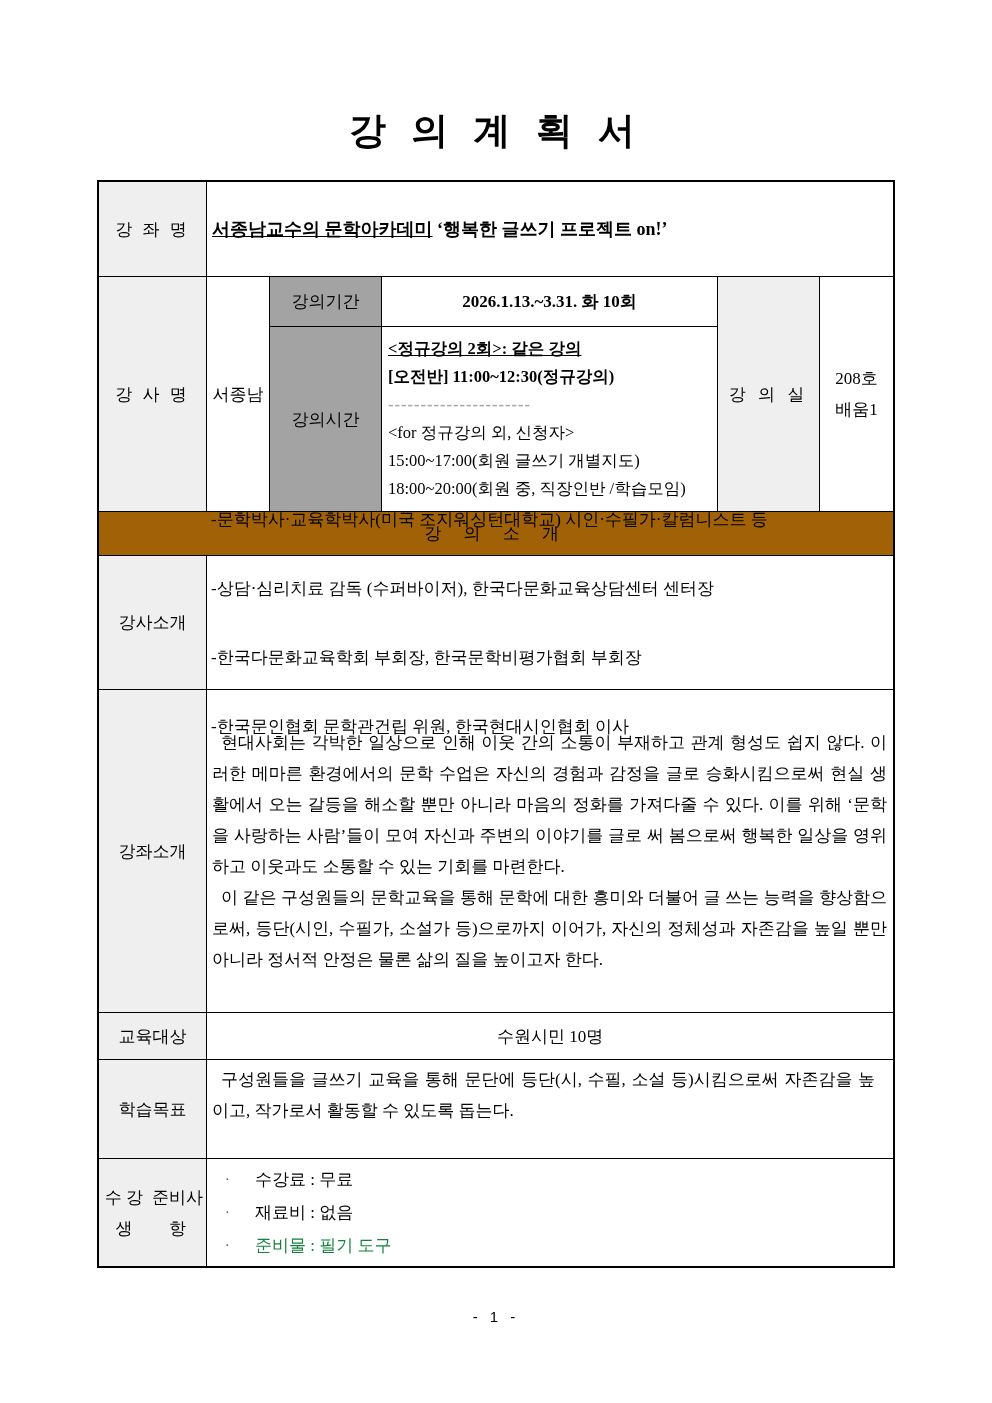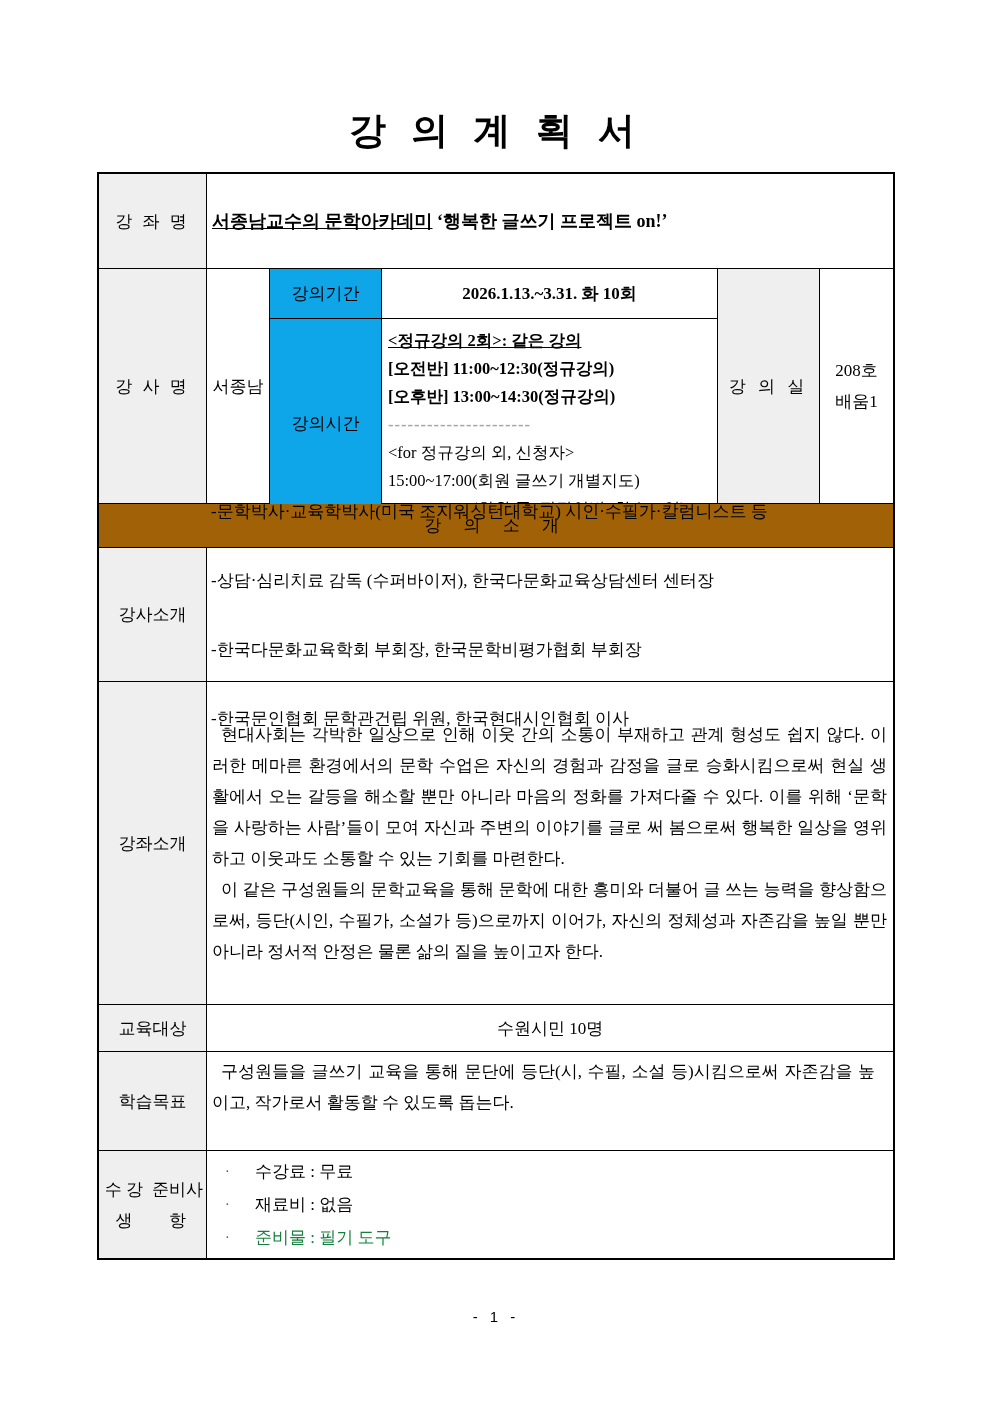--- a/index.html
+++ b/index.html
@@ -7,21 +7,21 @@
   .page {
     position:relative; width:992px; height:1403px; background:#ffffff;
     margin:0 auto; overflow:hidden; color:#000;
     font-family:"Liberation Serif","DejaVu Serif",serif;
   }
   .doc-title {
     position:absolute; top:106px; left:0; width:100%;
     text-align:center; font-size:37px; font-weight:bold; letter-spacing:8px;
   }
   .tbl {
-    position:absolute; left:97px; top:172px; width:798px;
+    position:absolute; left:97px; top:180px; width:798px;
     border:2px solid #000; background:#fff;
   }
   .row { display:flex; align-items:stretch; border-top:1px solid #000; }
   .row:first-child { border-top:none; }
   .cell { border-left:1px solid #000; position:relative; }
   .cell:first-child { border-left:none; }
   .label {
     background:#efefef; display:flex; align-items:center; justify-content:center;
     text-align:center; font-size:17px; flex:none;
   }
@@ -33,21 +33,21 @@
   
   .r-course { height:94px; }
   .course-val { flex:1; display:flex; align-items:center; padding-left:5px; font-size:18px; font-weight:bold; }
 
   
   .r-inst { height:235px; }
   .inst-name { width:63px; display:flex; align-items:center; justify-content:center; font-size:17px; }
   .mid { flex:1; display:flex; flex-direction:column; }
   .sub1 { display:flex; height:50px; flex:none; border-bottom:1px solid #000; }
   .sub2 { display:flex; flex:1; }
-  .sub-label { width:111px; background:#0ea5e9; display:flex; align-items:center; justify-content:center; font-size:17px; flex:none; }
+  .sub-label { width:111px; background:#a3a3a3; display:flex; align-items:center; justify-content:center; font-size:17px; flex:none; }
   .sub-val1 { flex:1; display:flex; align-items:center; justify-content:center; font-size:17px; font-weight:bold; border-left:1px solid #000; }
   .sub-val2 { flex:1; border-left:1px solid #000; padding:8px 4px 4px 6px; font-size:16.5px; line-height:28px; }
   .dash-line { color:#a6a6a6; font-weight:bold; letter-spacing:1px; }
   .room-label { width:102px; letter-spacing:4px; }
   .room-val { width:74px; display:flex; flex-direction:column; align-items:center; justify-content:center; font-size:17px; line-height:31px; }
 
   
   .r-introhead { height:44px; }
   .introhead-cell { flex:1; background:#a16207; display:flex; align-items:center; justify-content:center; font-size:17px; letter-spacing:9px;font-family:Liberation Serif, serif; }
 
@@ -105,21 +105,20 @@
       <div class="cell mid">
         <div class="sub1">
           <div class="sub-label">강의기간</div>
           <div class="sub-val1">2026.1.13.~3.31.  화  10회</div>
         </div>
         <div class="sub2">
           <div class="sub-label">강의시간</div>
           <div class="sub-val2">
             <div class="bold underline">&lt;정규강의 2회&gt;:  같은 강의</div>
             <div class="bold">[오전반] 11:00~12:30(정규강의)</div>
-            <div class="bold">[오후반] 13:00~14:30(정규강의)</div>
             <div class="dash-line">----------------------</div>
             <div>&lt;for 정규강의 외, 신청자&gt;</div>
             <div>15:00~17:00(회원 글쓰기 개별지도)</div>
             <div>18:00~20:00(회원 중, 직장인반 /학습모임)</div>
           </div>
         </div>
       </div>
       <div class="cell label room-label">강 의 실</div>
       <div class="cell room-val">
         <div>208호</div>

